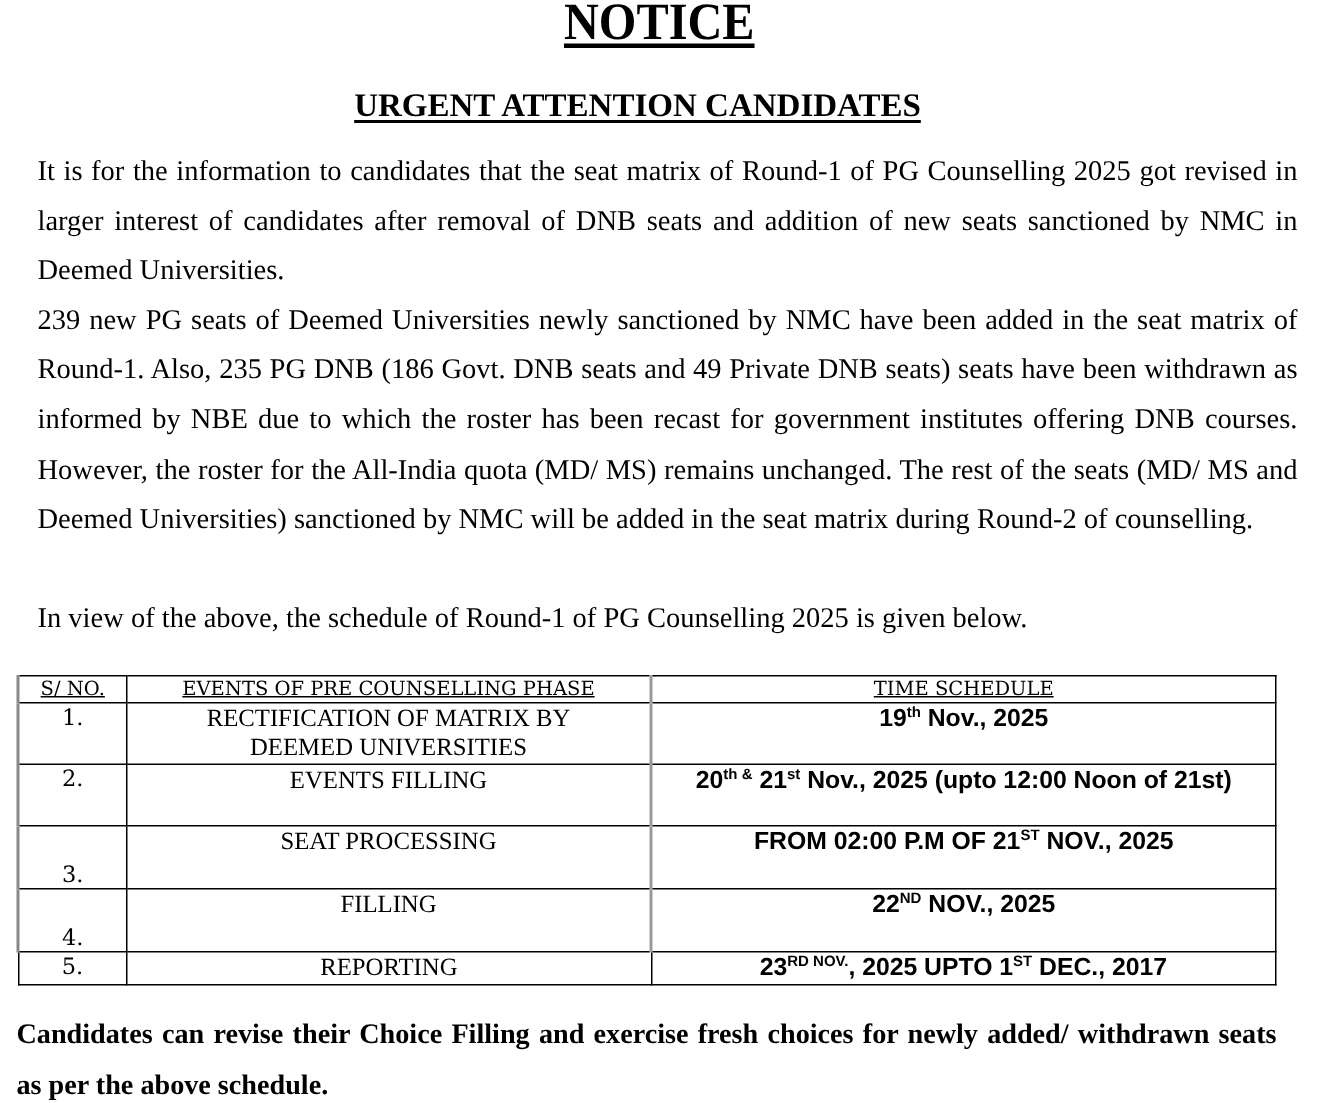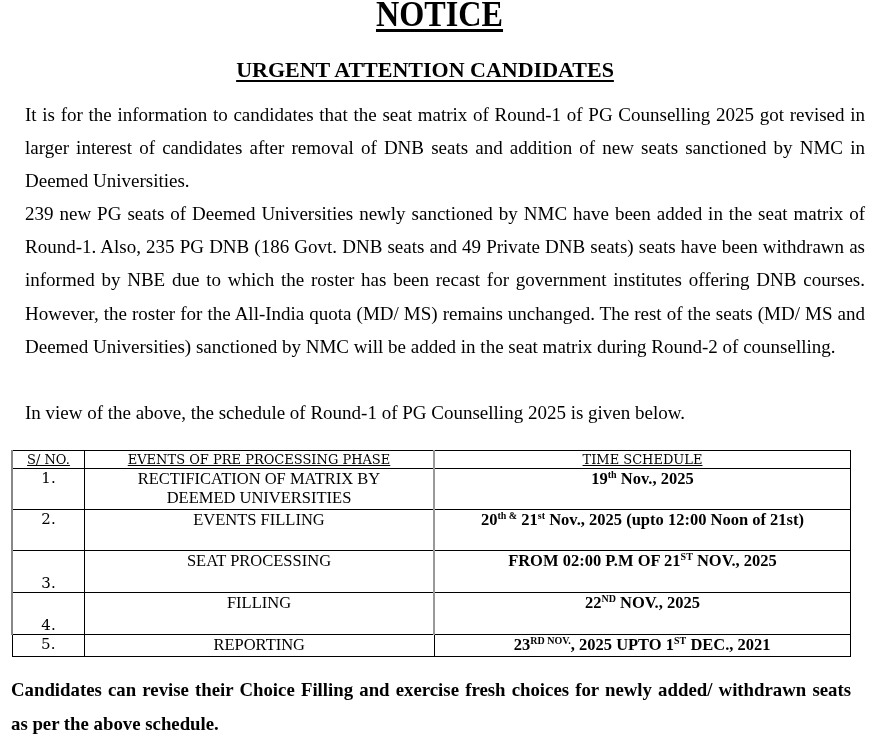--- a/index.html
+++ b/index.html
@@ -88,21 +88,21 @@
   td.sno {
     font-family: "DejaVu Serif", serif;
     font-size: 15px;
   }
   td.event {
     font-family: "Liberation Serif", serif;
     font-size: 16.5px;
     line-height: 19px;
   }
   td.time {
-    font-family: Liberation Serif, serif;
+    font-family: Liberation Sans, sans-serif;
     font-weight: bold;
     font-size: 16.5px;
     line-height: 20px;
   }
   sup {
     font-size: 10px;
     line-height: 0;
     vertical-align: 6px;
   }
   .r1 td { height: 40px; }
@@ -138,21 +138,21 @@
 <div class="body-text p1">It is for the information to candidates that the seat matrix of Round-1 of PG Counselling 2025 got revised in larger interest of candidates after removal of DNB seats and addition of new seats sanctioned by NMC in Deemed Universities.</div>
 
 <div class="body-text p2">239 new PG seats of Deemed Universities newly sanctioned by NMC have been added in the seat matrix of Round-1. Also, 235 PG DNB (186 Govt. DNB seats and 49 Private DNB seats) seats have been withdrawn as informed by NBE due to which the roster has been recast for government institutes offering DNB courses. However, the roster for the All-India quota (MD/ MS) remains unchanged. The rest of the seats (MD/ MS and Deemed Universities) sanctioned by NMC will be added in the seat matrix during Round-2 of counselling.</div>
 
 <div class="body-text p3">In view of the above, the schedule of Round-1 of PG Counselling 2025 is given below.</div>
 
 <table class="schedule">
   <thead>
     <tr>
       <th class="col-sno sno-first"><span>S/ NO.</span></th>
-      <th class="col-event mid-grey"><span>EVENTS OF PRE PROCESSING PHASE</span></th>
+      <th class="col-event mid-grey"><span>EVENTS OF PRE COUNSELLING PHASE</span></th>
       <th class="col-time"><span>TIME SCHEDULE</span></th>
     </tr>
   </thead>
   <tbody>
     <tr class="r1">
       <td class="sno sno-first">1.</td>
       <td class="event mid-grey">
         <div>RECTIFICATION OF MATRIX BY</div>
         <div>DEEMED UNIVERSITIES</div>
       </td>
@@ -178,19 +178,19 @@
       <td class="sno sno-first bottom-num">4.</td>
       <td class="event mid-grey">FILLING</td>
       <td class="time">
         <span>22</span><sup>ND</sup><span> NOV., 2025</span>
       </td>
     </tr>
     <tr class="r5">
       <td class="sno">5.</td>
       <td class="event">REPORTING</td>
       <td class="time">
-        <span>23</span><sup>RD NOV.</sup><span>, 2025 UPTO 1</span><sup>ST</sup><span> DEC., 2021</span>
+        <span>23</span><sup>RD NOV.</sup><span>, 2025 UPTO 1</span><sup>ST</sup><span> DEC., 2017</span>
       </td>
     </tr>
   </tbody>
 </table>
 
 <div class="footer-text">Candidates can revise their Choice Filling and exercise fresh choices for newly added/ withdrawn seats as per the above schedule.</div>
 
 </body></html>

